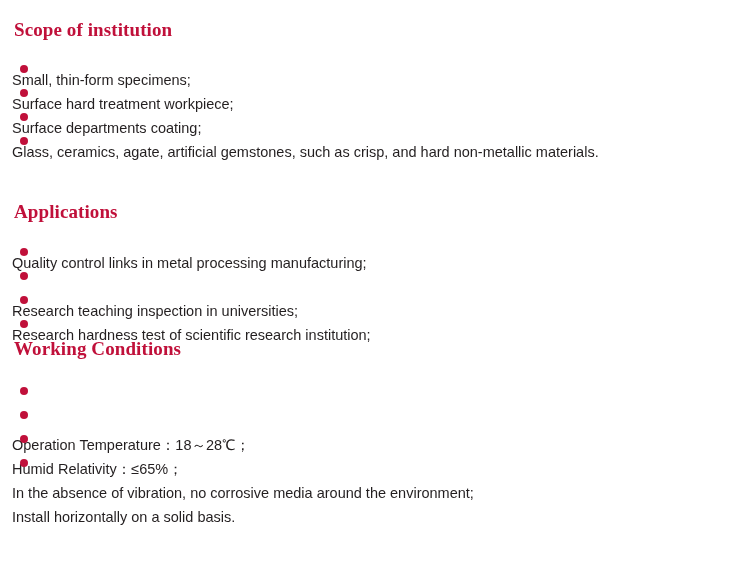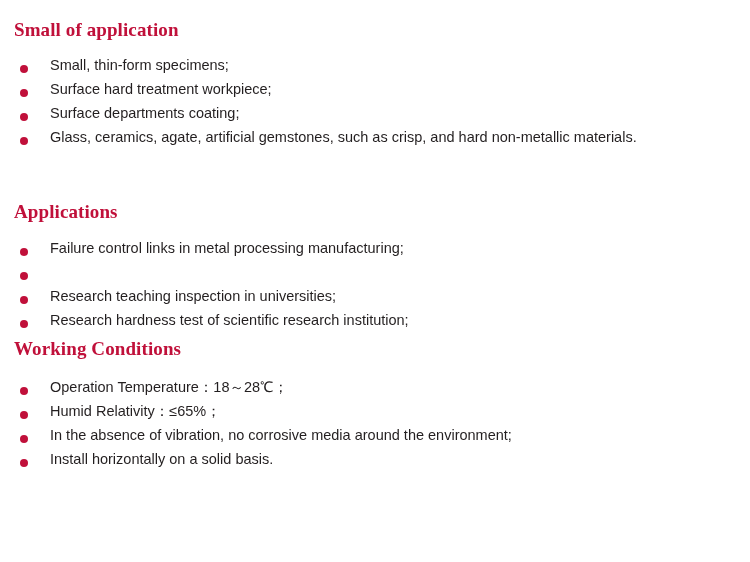--- a/index.html
+++ b/index.html
@@ -38,20 +38,21 @@
     margin: 0;
     padding: 0;
   }
   .bullet-item {
     display: flex;
     align-items: flex-start;
     font-size: 14.5px;
     line-height: 1.1;
     color: #231f20;
     padding: 0;
+    flex-direction: column;
   }
   .bullet-marker {
     flex: 0 0 auto;
     width: 8px;
     height: 8px;
     border-radius: 50%;
     background: #c0103a;
     margin: 7px 22px 0 8px;
   }
   .bullet-text {
@@ -61,29 +62,29 @@
   }
   
   #scope-title { margin-top: 8px; }
   #scope-list { margin-top: 15px; }
   #scope-list .bullet-item { height: 24px; }
   #applications-title { margin-top: 46px; }
   #applications-list { margin-top: 17px; }
   #applications-list .bullet-item { height: 24px; }
   #working-title { }
   #working-list { margin-top: 18px; }
-  #working-list .bullet-item { height: 24px; }
+  #working-list .bullet-item { height: 24px; gap: 43px; }
 </style>
 </head>
 <body>
 
 <div class="page">
 
   <section class="section">
-    <h2 class="section-title" id="scope-title">Small of application</h2>
+    <h2 class="section-title" id="scope-title">Scope of institution</h2>
     <ul class="bullet-list" id="scope-list">
       <li class="bullet-item">
         <span class="bullet-marker"></span>
         <span class="bullet-text">Small, thin-form specimens;</span>
       </li>
       <li class="bullet-item">
         <span class="bullet-marker"></span>
         <span class="bullet-text">Surface hard treatment workpiece;</span>
       </li>
       <li class="bullet-item">
@@ -95,21 +96,21 @@
         <span class="bullet-text">Glass, ceramics, agate, artificial gemstones, such as crisp, and hard non-metallic materials.</span>
       </li>
     </ul>
   </section>
 
   <section class="section">
     <h2 class="section-title" id="applications-title">Applications</h2>
     <ul class="bullet-list" id="applications-list">
       <li class="bullet-item">
         <span class="bullet-marker"></span>
-        <span class="bullet-text">Failure control links in metal processing manufacturing;</span>
+        <span class="bullet-text">Quality control links in metal processing manufacturing;</span>
       </li>
       <li class="bullet-item">
         <span class="bullet-marker"></span>
       </li>
       <li class="bullet-item">
         <span class="bullet-marker"></span>
         <span class="bullet-text">Research teaching inspection in universities;</span>
       </li>
       <li class="bullet-item">
         <span class="bullet-marker"></span>

